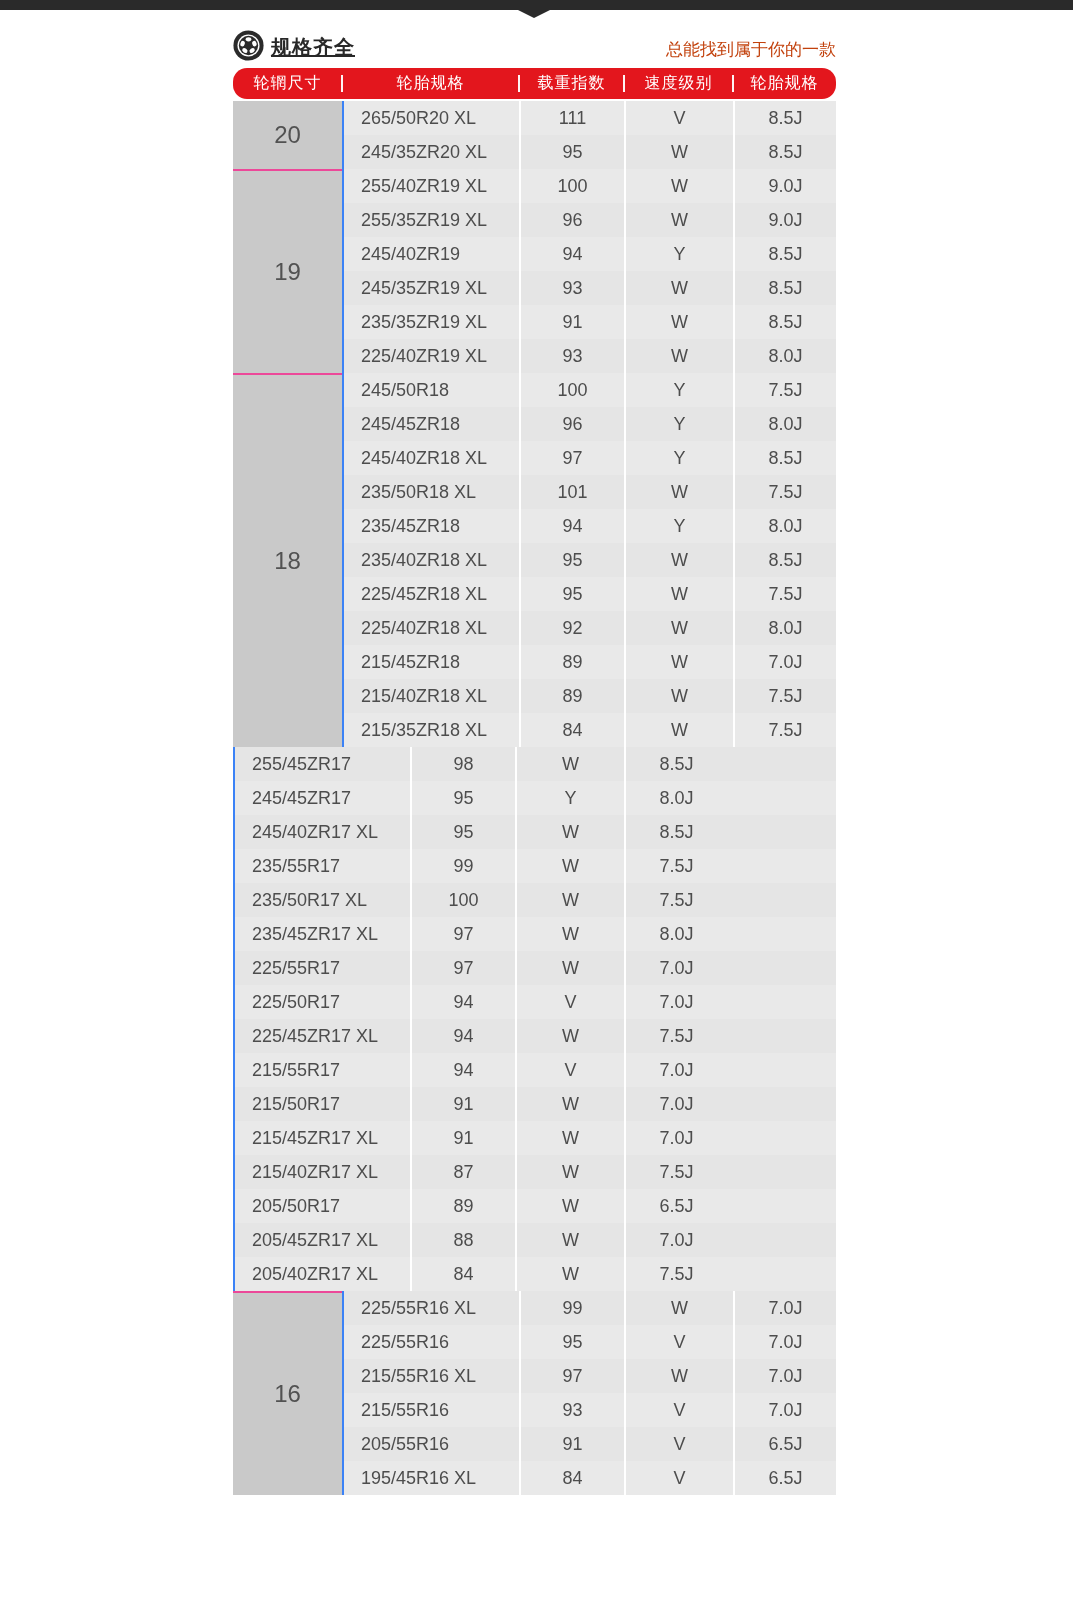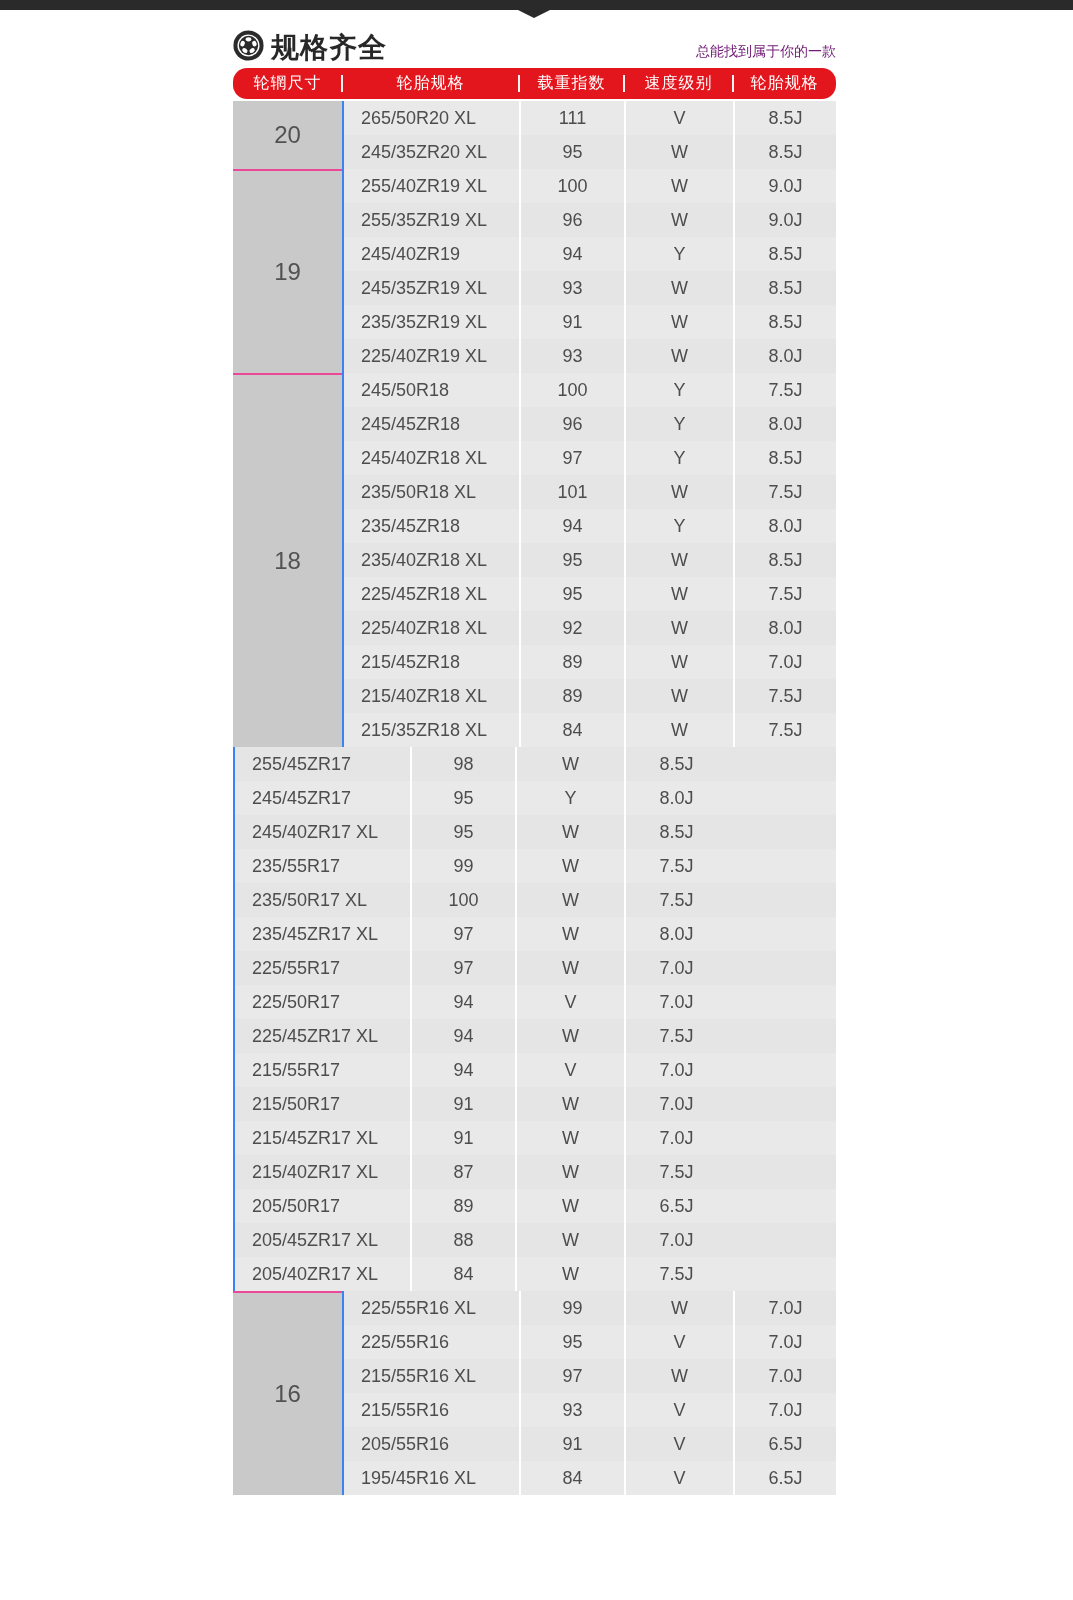--- a/index.html
+++ b/index.html
@@ -36,29 +36,30 @@
     align-items: flex-end;
     justify-content: space-between;
     margin-bottom: 3px;
   }
   .title-wrap {
     display: flex;
     align-items: center;
     gap: 7px;
   }
   .page-title {
-    font-size: 28px;
+    font-size: 20px;
     font-weight: bold;
     color: #282828;
     letter-spacing: 1px;
     line-height: 31px;
+    text-decoration: underline;
   }
   .subtitle {
-    font-size: 14px;
-    color: #701a75;
+    font-size: 17px;
+    color: #c2410c;
     padding-bottom: 4px;
   }
 
   .spec-table { width: 603px; }
 
   .thead {
     display: grid;
     grid-template-columns: 109px 177px 105px 109px 103px;
     background: #e3161d;
     height: 31px;

